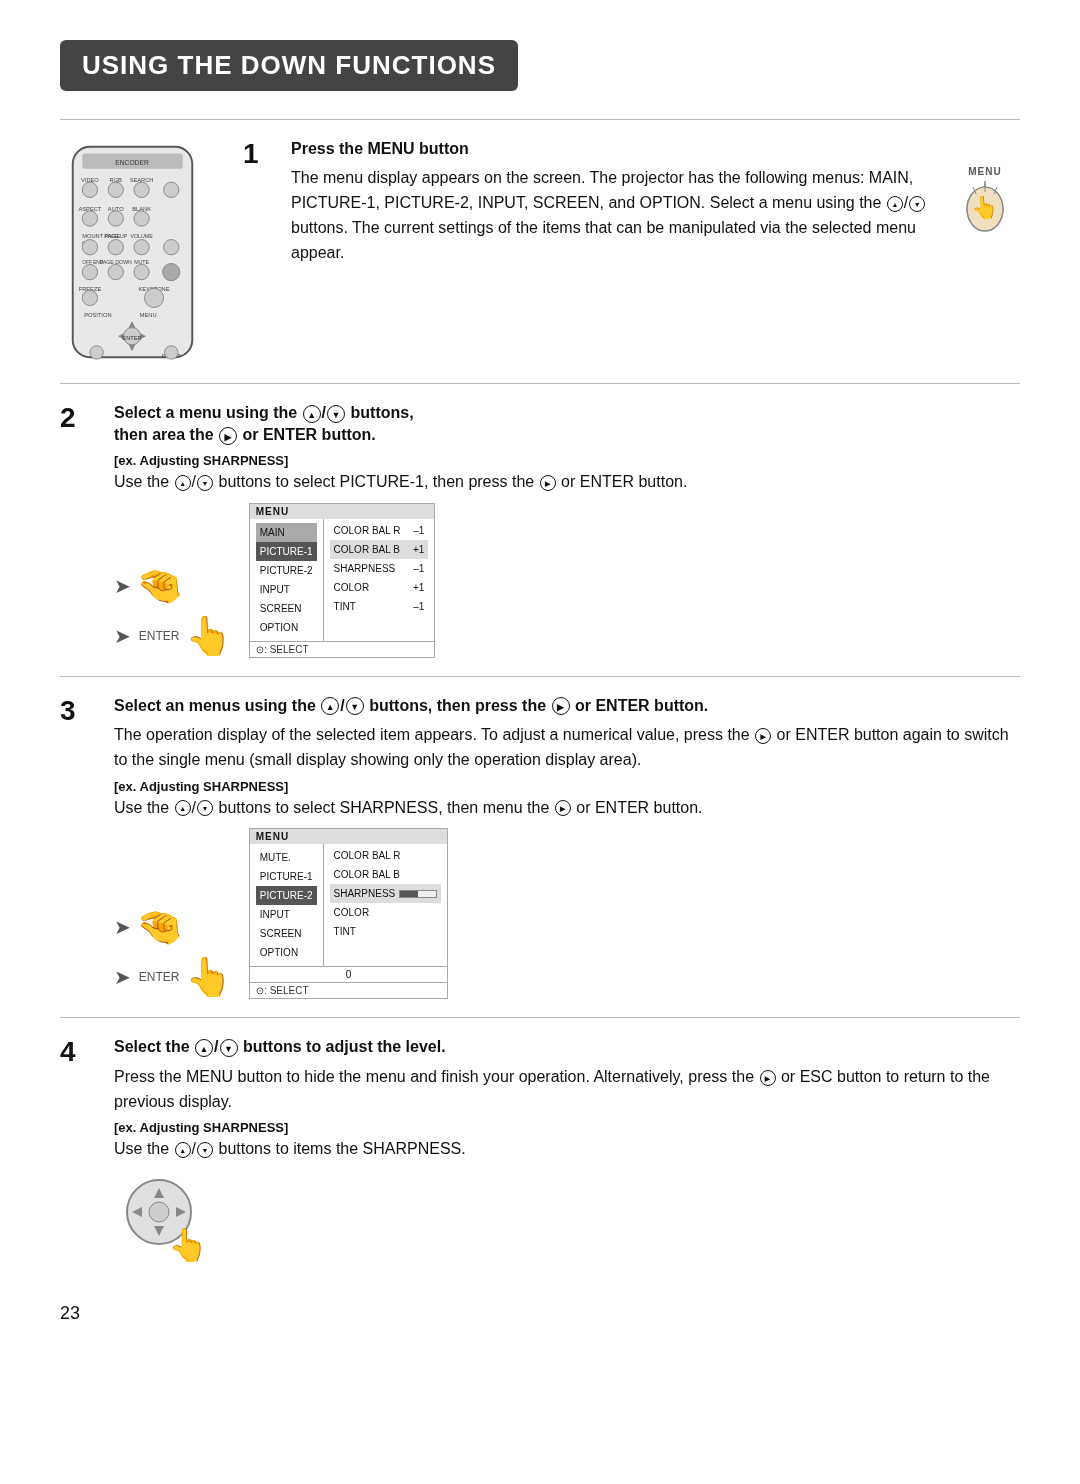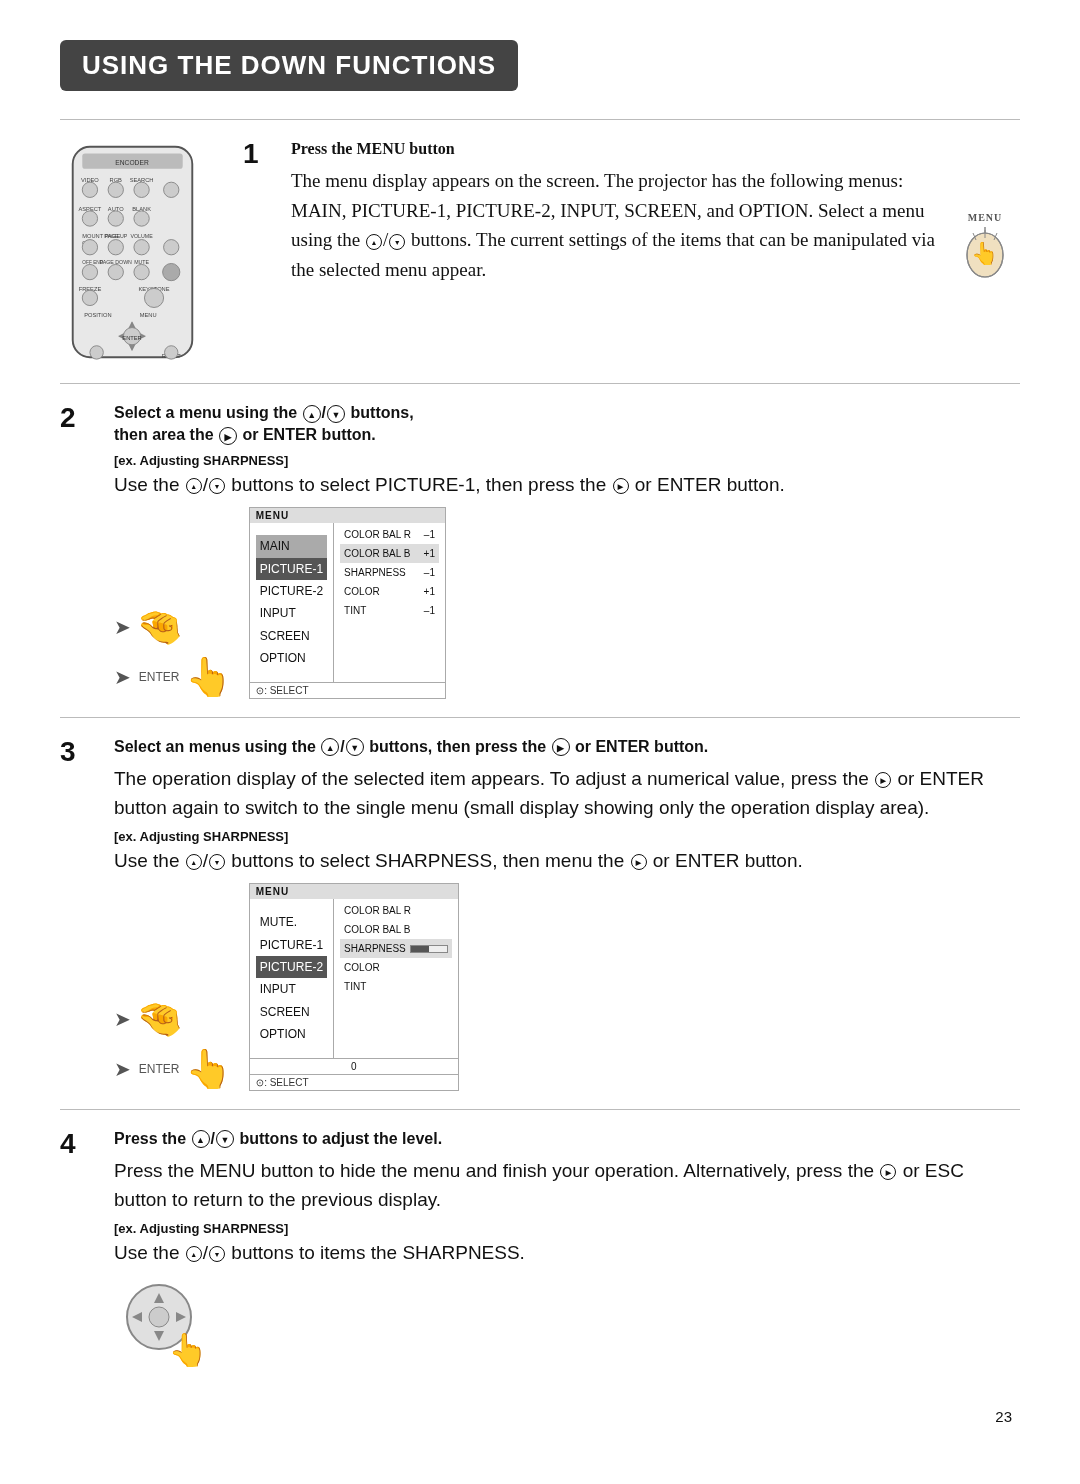--- a/index.html
+++ b/index.html
@@ -66,21 +66,21 @@
       font-size: 11px;
       font-weight: bold;
       vertical-align: middle;
       margin: 0 1px;
     }
     .step-title .circle-icon.arrow-up::after { content: '▲'; font-size: 9px; }
     .step-title .circle-icon.arrow-down::after { content: '▼'; font-size: 9px; }
     .step-title .circle-icon.arrow-right::after { content: '▶'; font-size: 9px; }
 
     .step-body {
-      font-size: 19px;
+      font-size: 16px;
       line-height: 1.55;
       margin-bottom: 6px;
     }
     .step-body .circle-icon {
       display: inline-block;
       width: 16px;
       height: 16px;
       border: 1.5px solid #111;
       border-radius: 50%;
       text-align: center;
@@ -120,23 +120,23 @@
       background: #ddd;
       font-weight: bold;
       padding: 2px 6px;
       font-size: 10px;
       letter-spacing: 1px;
     }
     .menu-table-body {
       display: flex;
     }
     .menu-table-col-left {
-      padding: 12px 6px;
+      padding: 4px 6px;
       border-right: 1px solid #aaa;
-      font-size: 12px;
+      font-size: 10px;
       line-height: 1.7;
     }
     .menu-table-col-right {
       padding: 2px 6px;
       font-size: 10px;
       line-height: 1.7;
       flex: 1;
     }
     .menu-table-footer {
       border-top: 1px solid #aaa;
@@ -168,38 +168,36 @@
     }
     .section1-right {
       display: flex;
       flex-direction: column;
       align-items: flex-start;
       flex: 1;
       gap: 0;
     }
     .section1-top {
       display: flex;
-      align-items: flex-end;
+      align-items: center;
       gap: 10px;
       width: 100%;
-      font-family: Liberation Serif, serif;
     }
     .section1-text {
       flex: 1;
     }
 
     
     .remote-svg {
       width: 145px;
       height: 220px;
     }
 
     .page-num {
-      text-align: right;
-      font-size: 15px;
+      font-size: 18px;
       margin-top: 18px;
       padding-right: 8px;
     }
     .images-col {
       display: flex;
       flex-direction: column;
       gap: 6px;
       align-items: flex-start;
       margin-top: 8px;
     }
@@ -474,21 +472,21 @@
       </div>
     </div>
   </div>
 </div>
 
 
 <div class="section">
   <div class="step-num">4</div>
   <div class="step-content">
     <div class="step-title">
-      <span>Press the</span>
+      <span>Select the</span>
       <span class="circle-icon arrow-up"></span>/<span class="circle-icon arrow-down"></span>
       <span>buttons to adjust the level.</span>
     </div>
     <div class="step-body">
       <span>Press the MENU button to hide the menu and finish your operation. Alternatively, press the</span>
       <span class="circle-icon arrow-right"></span>
       <span>or ESC button to return to the previous display.</span>
     </div>
     <div class="ex-label">[ex. Adjusting SHARPNESS]</div>
     <div class="step-body">

